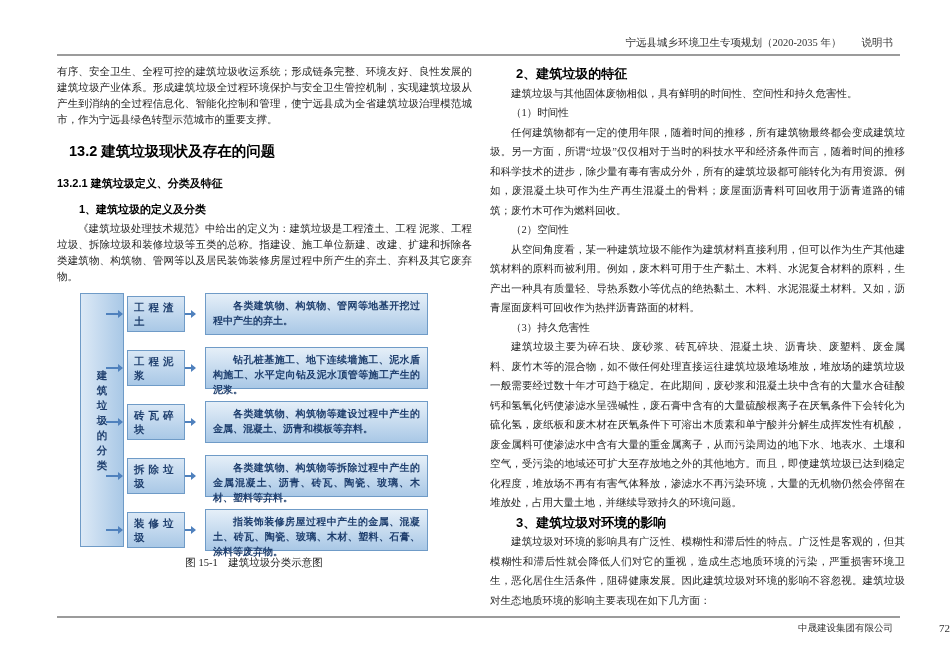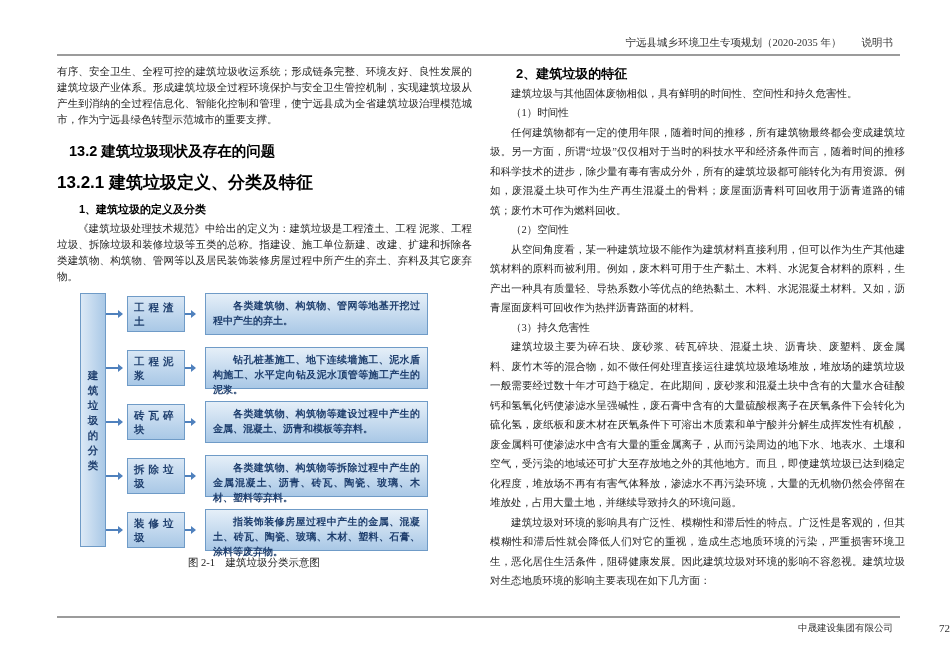--- a/index.html
+++ b/index.html
@@ -18,32 +18,32 @@
   .footer-company { position:absolute; top:622px; right:57px; font-size:9.5px; color:#333; }
 
   
   .columns { position:absolute; top:64px; left:57px; width:848px; display:flex; gap:18px; }
   .col { width:415px; box-sizing:border-box; }
 
   .body-text { font-size:10.5px; line-height:16px; text-align:justify; margin:0; }
   .indent { text-indent:2em; }
 
   .h-sec  { font-family:"Liberation Sans", sans-serif; font-size:14.5px; font-weight:bold; color:#000; margin:13px 0 0 12px; line-height:20px; }
-  .h-sub  { font-family:"Liberation Sans", sans-serif; font-size:17px;  font-weight:bold; color:#000; margin:13px 0 0 0; line-height:18px; }
+  .h-sub  { font-family:"Liberation Sans", sans-serif; font-size:11px;  font-weight:bold; color:#000; margin:13px 0 0 0; line-height:18px; }
   .h-item { font-family:"Liberation Sans", sans-serif; font-size:11px;  font-weight:bold; color:#000; margin:9px 0 0 0; line-height:16px; text-indent:2em; }
   .left-def { margin-top:4px; }
 
   
   .rcol p { font-size:10.5px; line-height:19.5px; text-align:justify; margin:0; text-indent:2em; }
   .rcol .h-item-r { font-family:"Liberation Sans", sans-serif; font-size:13px; font-weight:bold; color:#000; line-height:19.5px; margin:0; text-indent:2em; }
 
   
   .diagram { position:relative; margin-top:6px; padding:2px 44px 0 49px; height:258px; box-sizing:border-box; }
   .trunk {
-    position:absolute; left:23px; top:2px; bottom:2px; width:26px; box-sizing:border-box;
+    position:absolute; left:23px; top:2px; bottom:2px; width:44px; box-sizing:border-box;
     border:1px solid #6f9bc7; background:linear-gradient(90deg,#dce9f6,#a9c8e6);
     display:flex; align-items:center; justify-content:center;
   }
   .trunk-label {
     width:12px; font-family:"Liberation Sans", sans-serif; font-size:10.5px; font-weight:bold;
     color:#1f3f6e; line-height:15px; word-break:break-all; text-align:center;
   }
   .d-row { display:flex; align-items:center; height:42px; margin-bottom:12px; }
   .d-row:last-child { margin-bottom:0; }
   .arr { position:relative; height:2px; background:#4f81bd; flex-shrink:0; }
@@ -121,32 +121,33 @@
         </div>
 
         <div class="d-row">
           <div class="arr arr1"></div>
           <div class="catbox">装修垃圾</div>
           <div class="arr arr2"></div>
           <div class="descbox">指装饰装修房屋过程中产生的金属、混凝土、砖瓦、陶瓷、玻璃、木材、塑料、石膏、涂料等废弃物。</div>
         </div>
       </div>
 
-      <div class="caption">图 2-1　建筑垃圾分类示意图</div>
+      <div class="caption">图 15-1　建筑垃圾分类示意图</div>
     </div>
 
     <div class="col rcol">
       <h4 class="h-item-r">2、建筑垃圾的特征</h4>
       <p>建筑垃圾与其他固体废物相似，具有鲜明的时间性、空间性和持久危害性。</p>
       <p>（1）时间性</p>
       <p>任何建筑物都有一定的使用年限，随着时间的推移，所有建筑物最终都会变成建筑垃圾。另一方面，所谓“垃圾”仅仅相对于当时的科技水平和经济条件而言，随着时间的推移和科学技术的进步，除少量有毒有害成分外，所有的建筑垃圾都可能转化为有用资源。例如，废混凝土块可作为生产再生混凝土的骨料；废屋面沥青料可回收用于沥青道路的铺筑；废竹木可作为燃料回收。</p>
       <p>（2）空间性</p>
       <p>从空间角度看，某一种建筑垃圾不能作为建筑材料直接利用，但可以作为生产其他建筑材料的原料而被利用。例如，废木料可用于生产黏土、木料、水泥复合材料的原料，生产出一种具有质量轻、导热系数小等优点的绝热黏土、木料、水泥混凝土材料。又如，沥青屋面废料可回收作为热拌沥青路面的材料。</p>
       <p>（3）持久危害性</p>
       <p>建筑垃圾主要为碎石块、废砂浆、砖瓦碎块、混凝土块、沥青块、废塑料、废金属料、废竹木等的混合物，如不做任何处理直接运往建筑垃圾堆场堆放，堆放场的建筑垃圾一般需要经过数十年才可趋于稳定。在此期间，废砂浆和混凝土块中含有的大量水合硅酸钙和氢氧化钙使渗滤水呈强碱性，废石膏中含有的大量硫酸根离子在厌氧条件下会转化为硫化氢，废纸板和废木材在厌氧条件下可溶出木质素和单宁酸并分解生成挥发性有机酸，废金属料可使渗滤水中含有大量的重金属离子，从而污染周边的地下水、地表水、土壤和空气，受污染的地域还可扩大至存放地之外的其他地方。而且，即使建筑垃圾已达到稳定化程度，堆放场不再有有害气体释放，渗滤水不再污染环境，大量的无机物仍然会停留在堆放处，占用大量土地，并继续导致持久的环境问题。</p>
+      <h4 class="h-item-r">3、建筑垃圾对环境的影响</h4>
       <p>建筑垃圾对环境的影响具有广泛性、模糊性和滞后性的特点。广泛性是客观的，但其模糊性和滞后性就会降低人们对它的重视，造成生态地质环境的污染，严重损害环境卫生，恶化居住生活条件，阻碍健康发展。因此建筑垃圾对环境的影响不容忽视。建筑垃圾对生态地质环境的影响主要表现在如下几方面：</p>
     </div>
 
   </div>
 
   <div class="rule bottom"></div>
   <div class="page-number">72</div>
   <div class="footer-company">中晟建设集团有限公司</div>
 
 </div>

